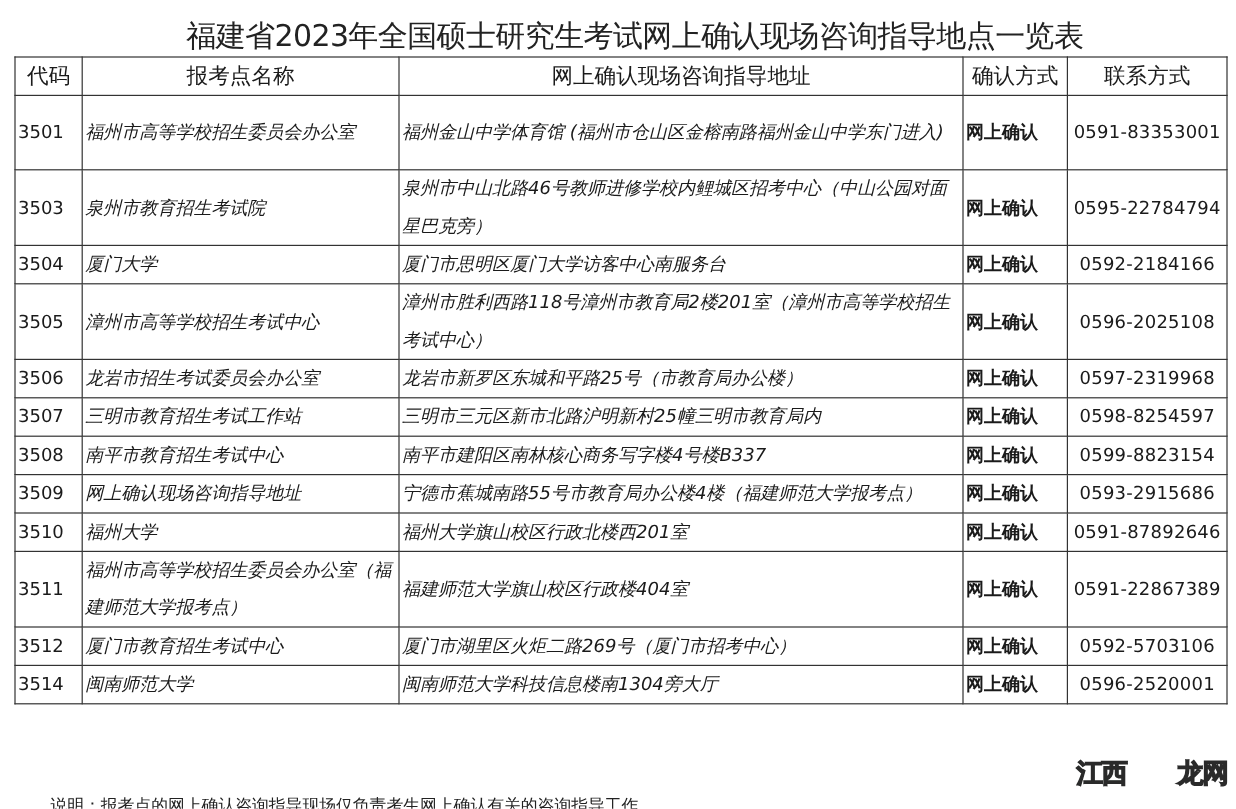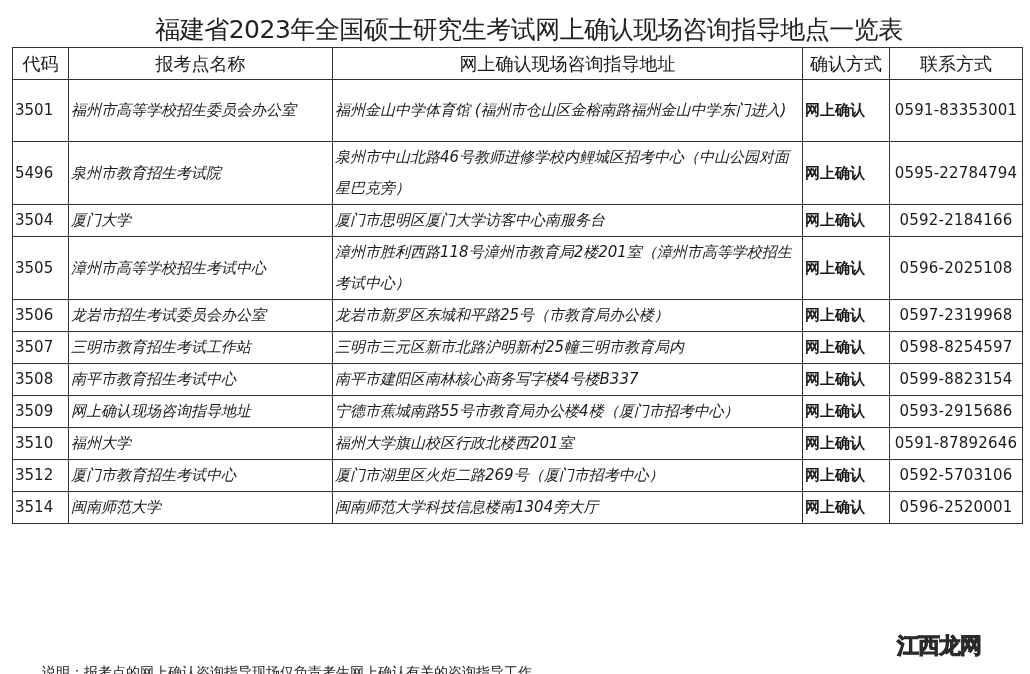--- a/index.html
+++ b/index.html
@@ -34,21 +34,21 @@
     .note {
       position: absolute; left: 42px; top: 661px;
       font-size: 14px; line-height: 22px; color: #222; white-space: nowrap;
     }
     .watermark {
       position: absolute; left: 897px; top: 631px;
       font-size: 22px; font-weight: bold; letter-spacing: -1px;
       line-height: 30px; white-space: nowrap;
     }
     .wm-a { color: #14532d; margin-top: 48px; -webkit-text-stroke: 1px #2a2a2a; }
-    .wm-b { color: #ffffff; -webkit-text-stroke: 1px #2a2a2a; }
+    .wm-b { color: #ffffff; margin-left: 42px; -webkit-text-stroke: 1px #2a2a2a; }
   </style>
 </head>
 <body>
 
 <div class="title">福建省2023年全国硕士研究生考试网上确认现场咨询指导地点一览表</div>
 
 <table class="grid">
   <colgroup>
     <col style="width:56px">
     <col style="width:264px">
@@ -67,21 +67,21 @@
   </thead>
   <tbody id="tbody">
       <tr class="r2">
         <td class="code">3501</td>
         <td class="name">福州市高等学校招生委员会办公室</td>
         <td class="addr">福州金山中学体育馆 (福州市仓山区金榕南路福州金山中学东门进入)</td>
         <td class="method">网上确认</td>
         <td class="phone">0591-83353001</td>
       </tr>
       <tr class="r2">
-        <td class="code">5496</td>
+        <td class="code">3503</td>
         <td class="name">泉州市教育招生考试院</td>
         <td class="addr">泉州市中山北路46号教师进修学校内鲤城区招考中心（中山公园对面星巴克旁）</td>
         <td class="method">网上确认</td>
         <td class="phone">0595-22784794</td>
       </tr>
       <tr class="r1">
         <td class="code">3504</td>
         <td class="name">厦门大学</td>
         <td class="addr">厦门市思明区厦门大学访客中心南服务台</td>
         <td class="method">网上确认</td>
@@ -111,30 +111,37 @@
       <tr class="r1">
         <td class="code">3508</td>
         <td class="name">南平市教育招生考试中心</td>
         <td class="addr">南平市建阳区南林核心商务写字楼4号楼B337</td>
         <td class="method">网上确认</td>
         <td class="phone">0599-8823154</td>
       </tr>
       <tr class="r1">
         <td class="code">3509</td>
         <td class="name">网上确认现场咨询指导地址</td>
-        <td class="addr">宁德市蕉城南路55号市教育局办公楼4楼（厦门市招考中心）</td>
+        <td class="addr">宁德市蕉城南路55号市教育局办公楼4楼（福建师范大学报考点）</td>
         <td class="method">网上确认</td>
         <td class="phone">0593-2915686</td>
       </tr>
       <tr class="r1">
         <td class="code">3510</td>
         <td class="name">福州大学</td>
         <td class="addr">福州大学旗山校区行政北楼西201室</td>
         <td class="method">网上确认</td>
         <td class="phone">0591-87892646</td>
+      </tr>
+      <tr class="r2">
+        <td class="code">3511</td>
+        <td class="name">福州市高等学校招生委员会办公室（福建师范大学报考点）</td>
+        <td class="addr">福建师范大学旗山校区行政楼404室</td>
+        <td class="method">网上确认</td>
+        <td class="phone">0591-22867389</td>
       </tr>
       <tr class="r1">
         <td class="code">3512</td>
         <td class="name">厦门市教育招生考试中心</td>
         <td class="addr">厦门市湖里区火炬二路269号（厦门市招考中心）</td>
         <td class="method">网上确认</td>
         <td class="phone">0592-5703106</td>
       </tr>
       <tr class="r1">
         <td class="code">3514</td>

